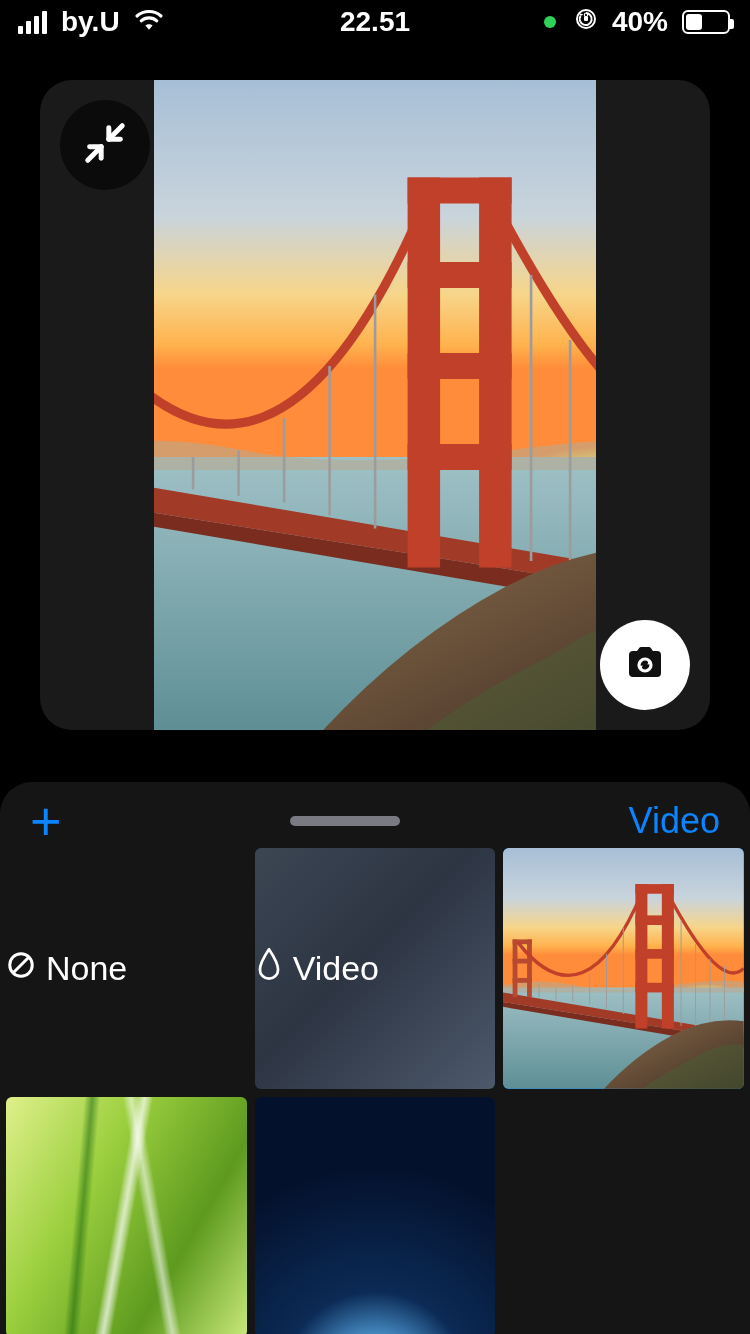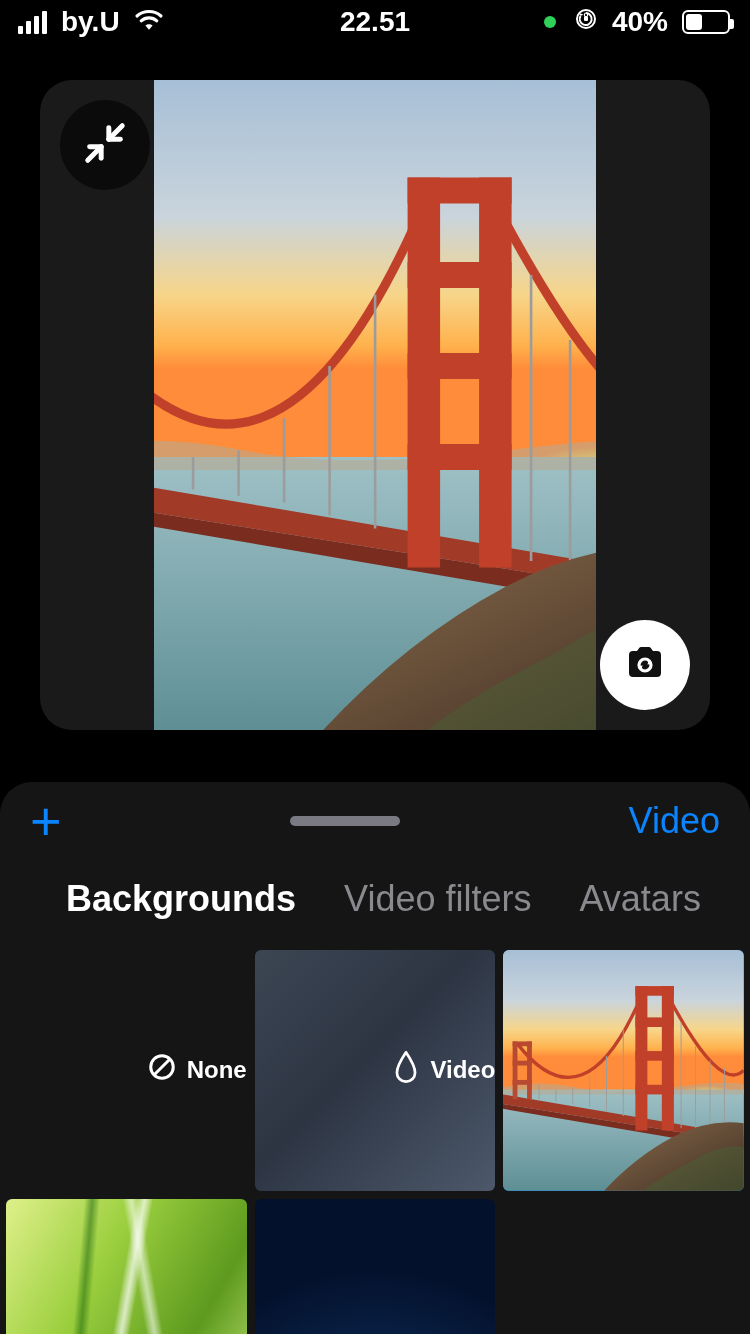--- a/index.html
+++ b/index.html
@@ -101,23 +101,23 @@
   .bg-grid {
     display:grid;
     grid-template-columns: repeat(3, 1fr);
     gap: 8px;
     padding: 0 6px;
   }
   .bg-cell {
     aspect-ratio: 1/1;
     border-radius: 6px;
     overflow:hidden;
-    display:flex; align-items:center; justify-content:flex-end;
+    display:flex; align-items:center; justify-content:flex-start;
     position:relative;
-    font-size: 24px; font-weight:700; color:#fff;
+    font-size: 34px; font-weight:400; color:#fff;
   }
   .cell-none { background:#151515; }
   .cell-blur { background: linear-gradient(135deg,#3a4657 0%,#2b3547 45%,#4a5870 100%); filter:saturate(.8);}
   .cell-selected { outline: 6px solid #0a84ff; outline-offset:-6px; }
   .cell-label { display:flex; align-items:center; gap:10px; }
   .cell-grass { background: linear-gradient(120deg,#dff08a 0%, #9bcf3e 35%, #5d9a1e 70%, #c9e87a 100%);}
   .cell-earth { background: radial-gradient(circle at 50% 120%, #bfe8ff 0%, #66c1ff 8%, #0b2a55 30%, #04112c 70%);}
   .bridge-thumb { position:absolute; inset:0; }
 
   .grass-streaks::before, .grass-streaks::after {
@@ -273,25 +273,20 @@
   </div>
 </div>
 
 <div class="sheet">
   <div class="sheet-header">
     <span class="add-btn">+</span>
     <div class="grabber"></div>
     <span class="edit-link">Video</span>
   </div>
 
-  <div class="tabs">
-    <span class="tab-active">Backgrounds</span>
-    <span class="tab-inactive">Video filters</span>
-    <span class="tab-inactive">Avatars</span>
-  </div>
 
   <div class="bg-grid">
 
     <div class="bg-cell cell-none">
       <span class="cell-label">
         <span>
           <svg width="30" height="30" viewBox="0 0 24 24">
             <circle cx="12" cy="12" r="9" stroke="#fff" stroke-width="2.4" fill="none"></circle>
             <line x1="6" y1="18" x2="18" y2="6" stroke="#fff" stroke-width="2.4"></line>
           </svg>

